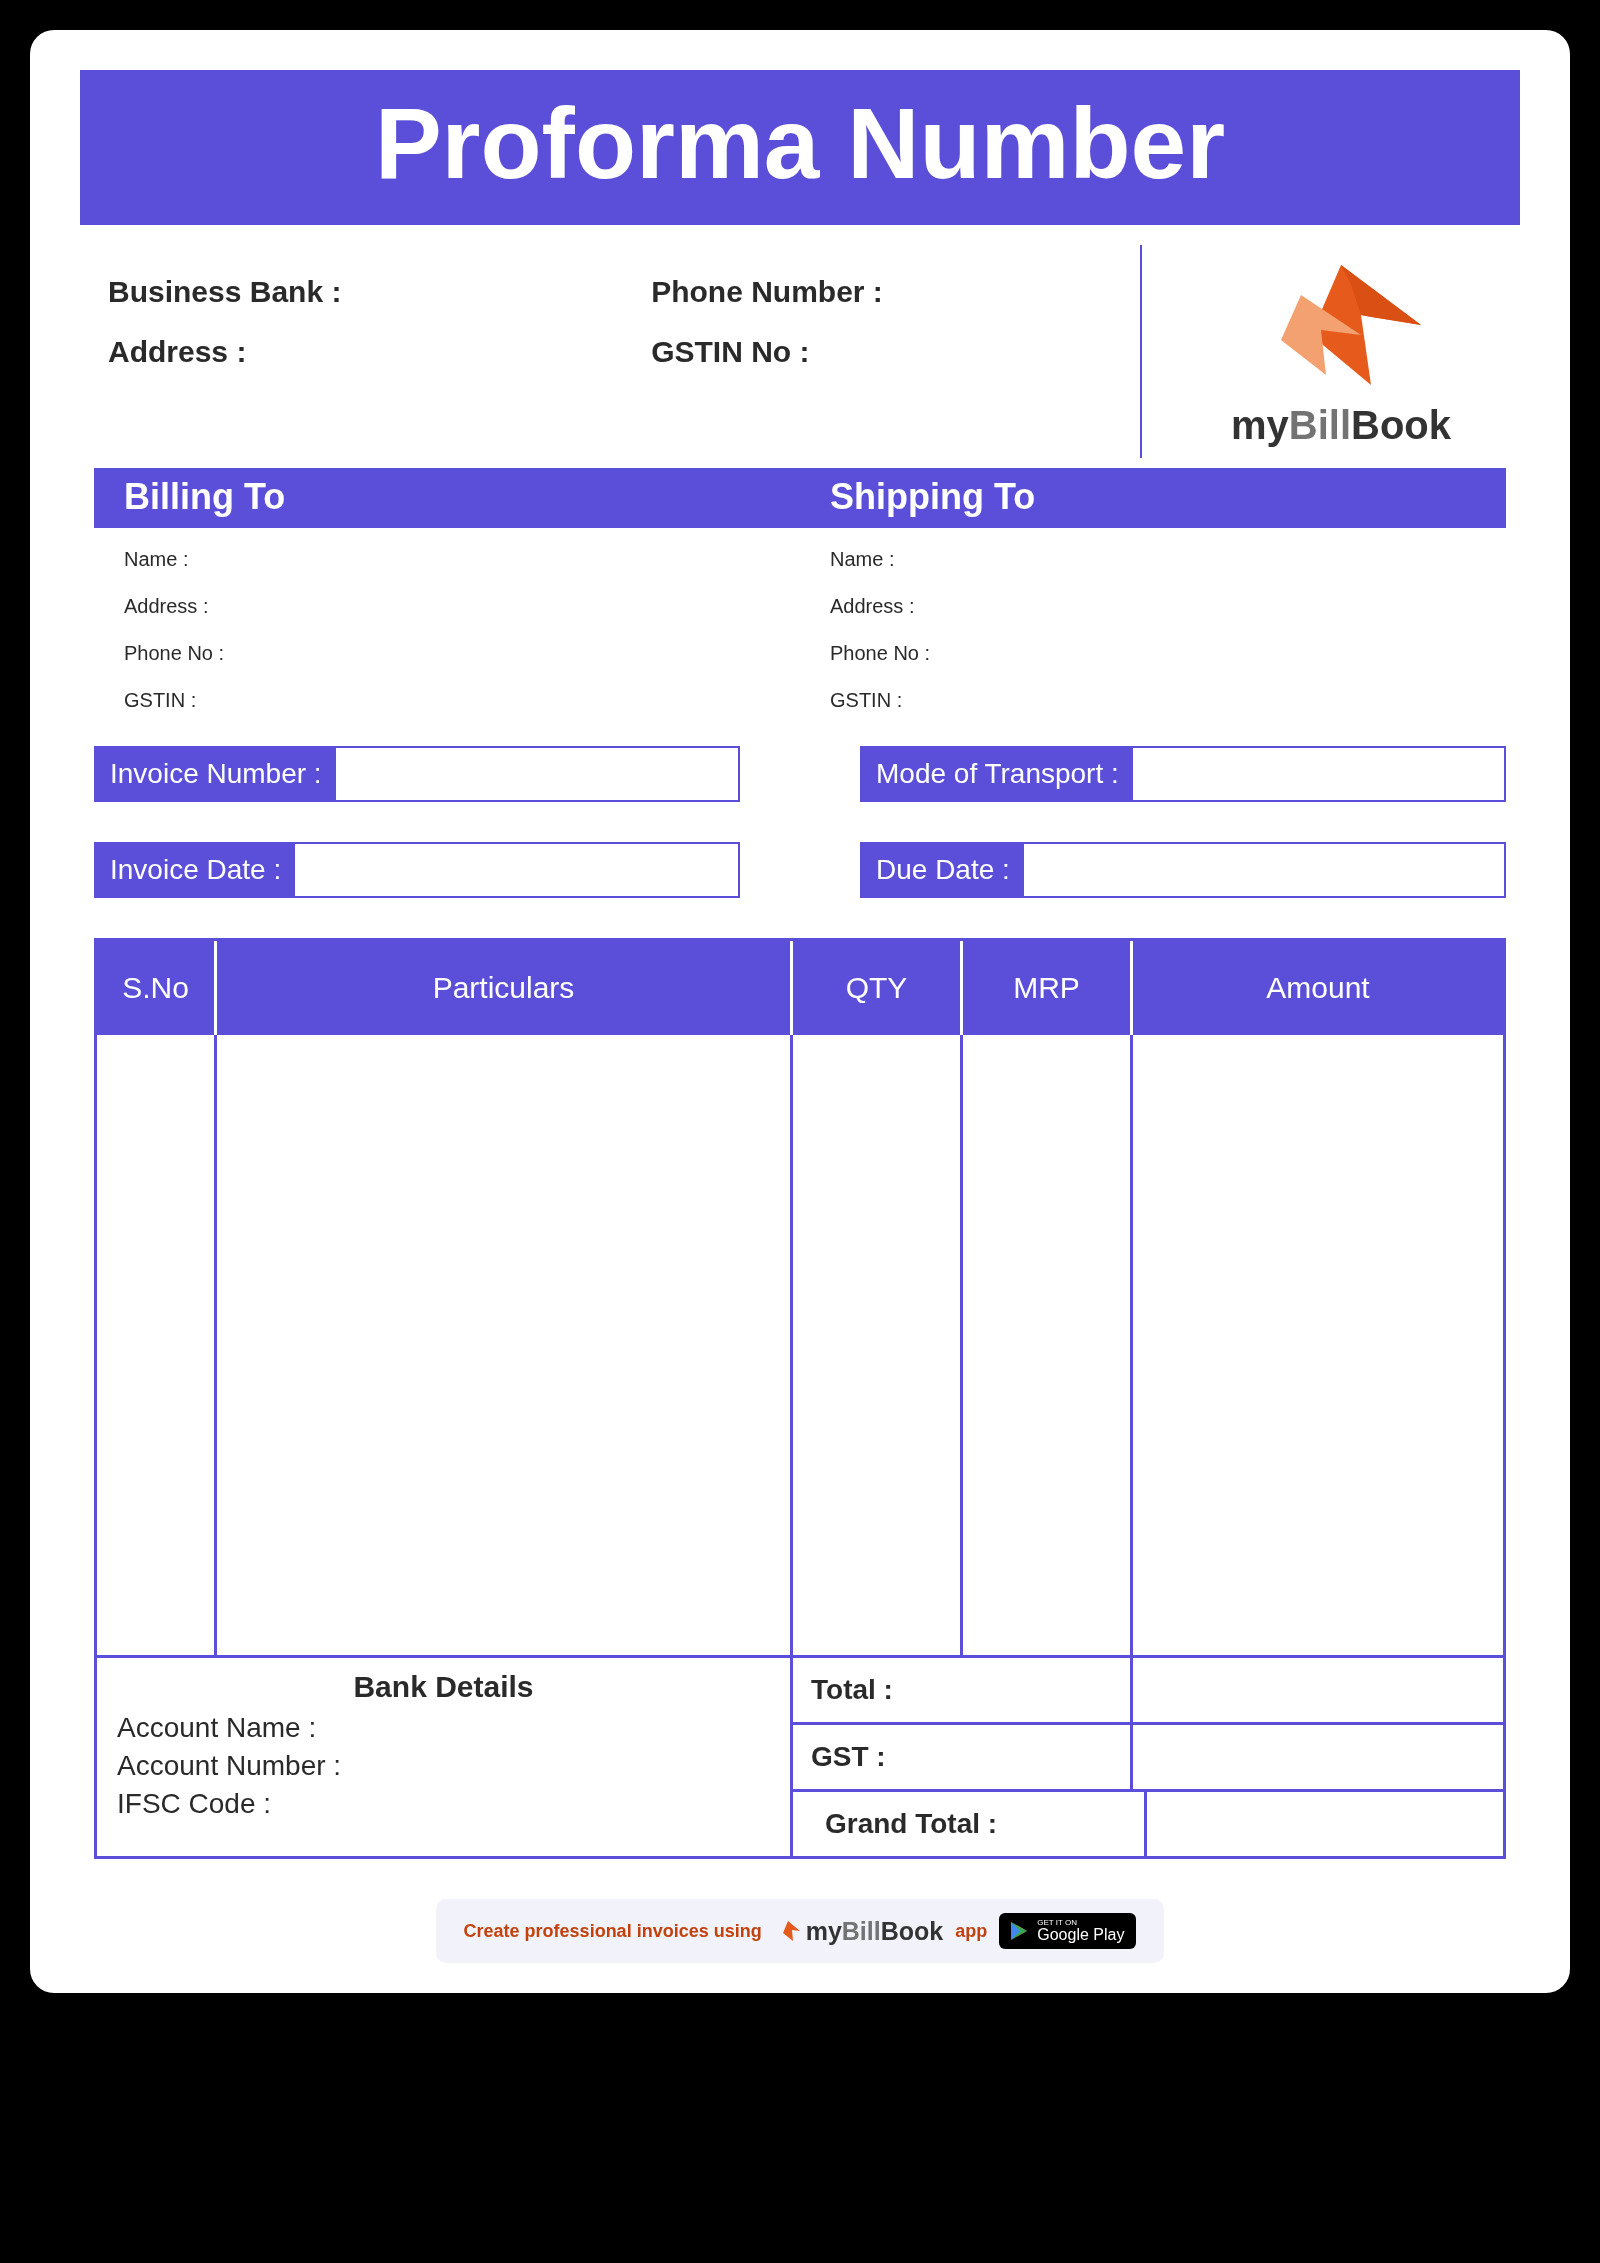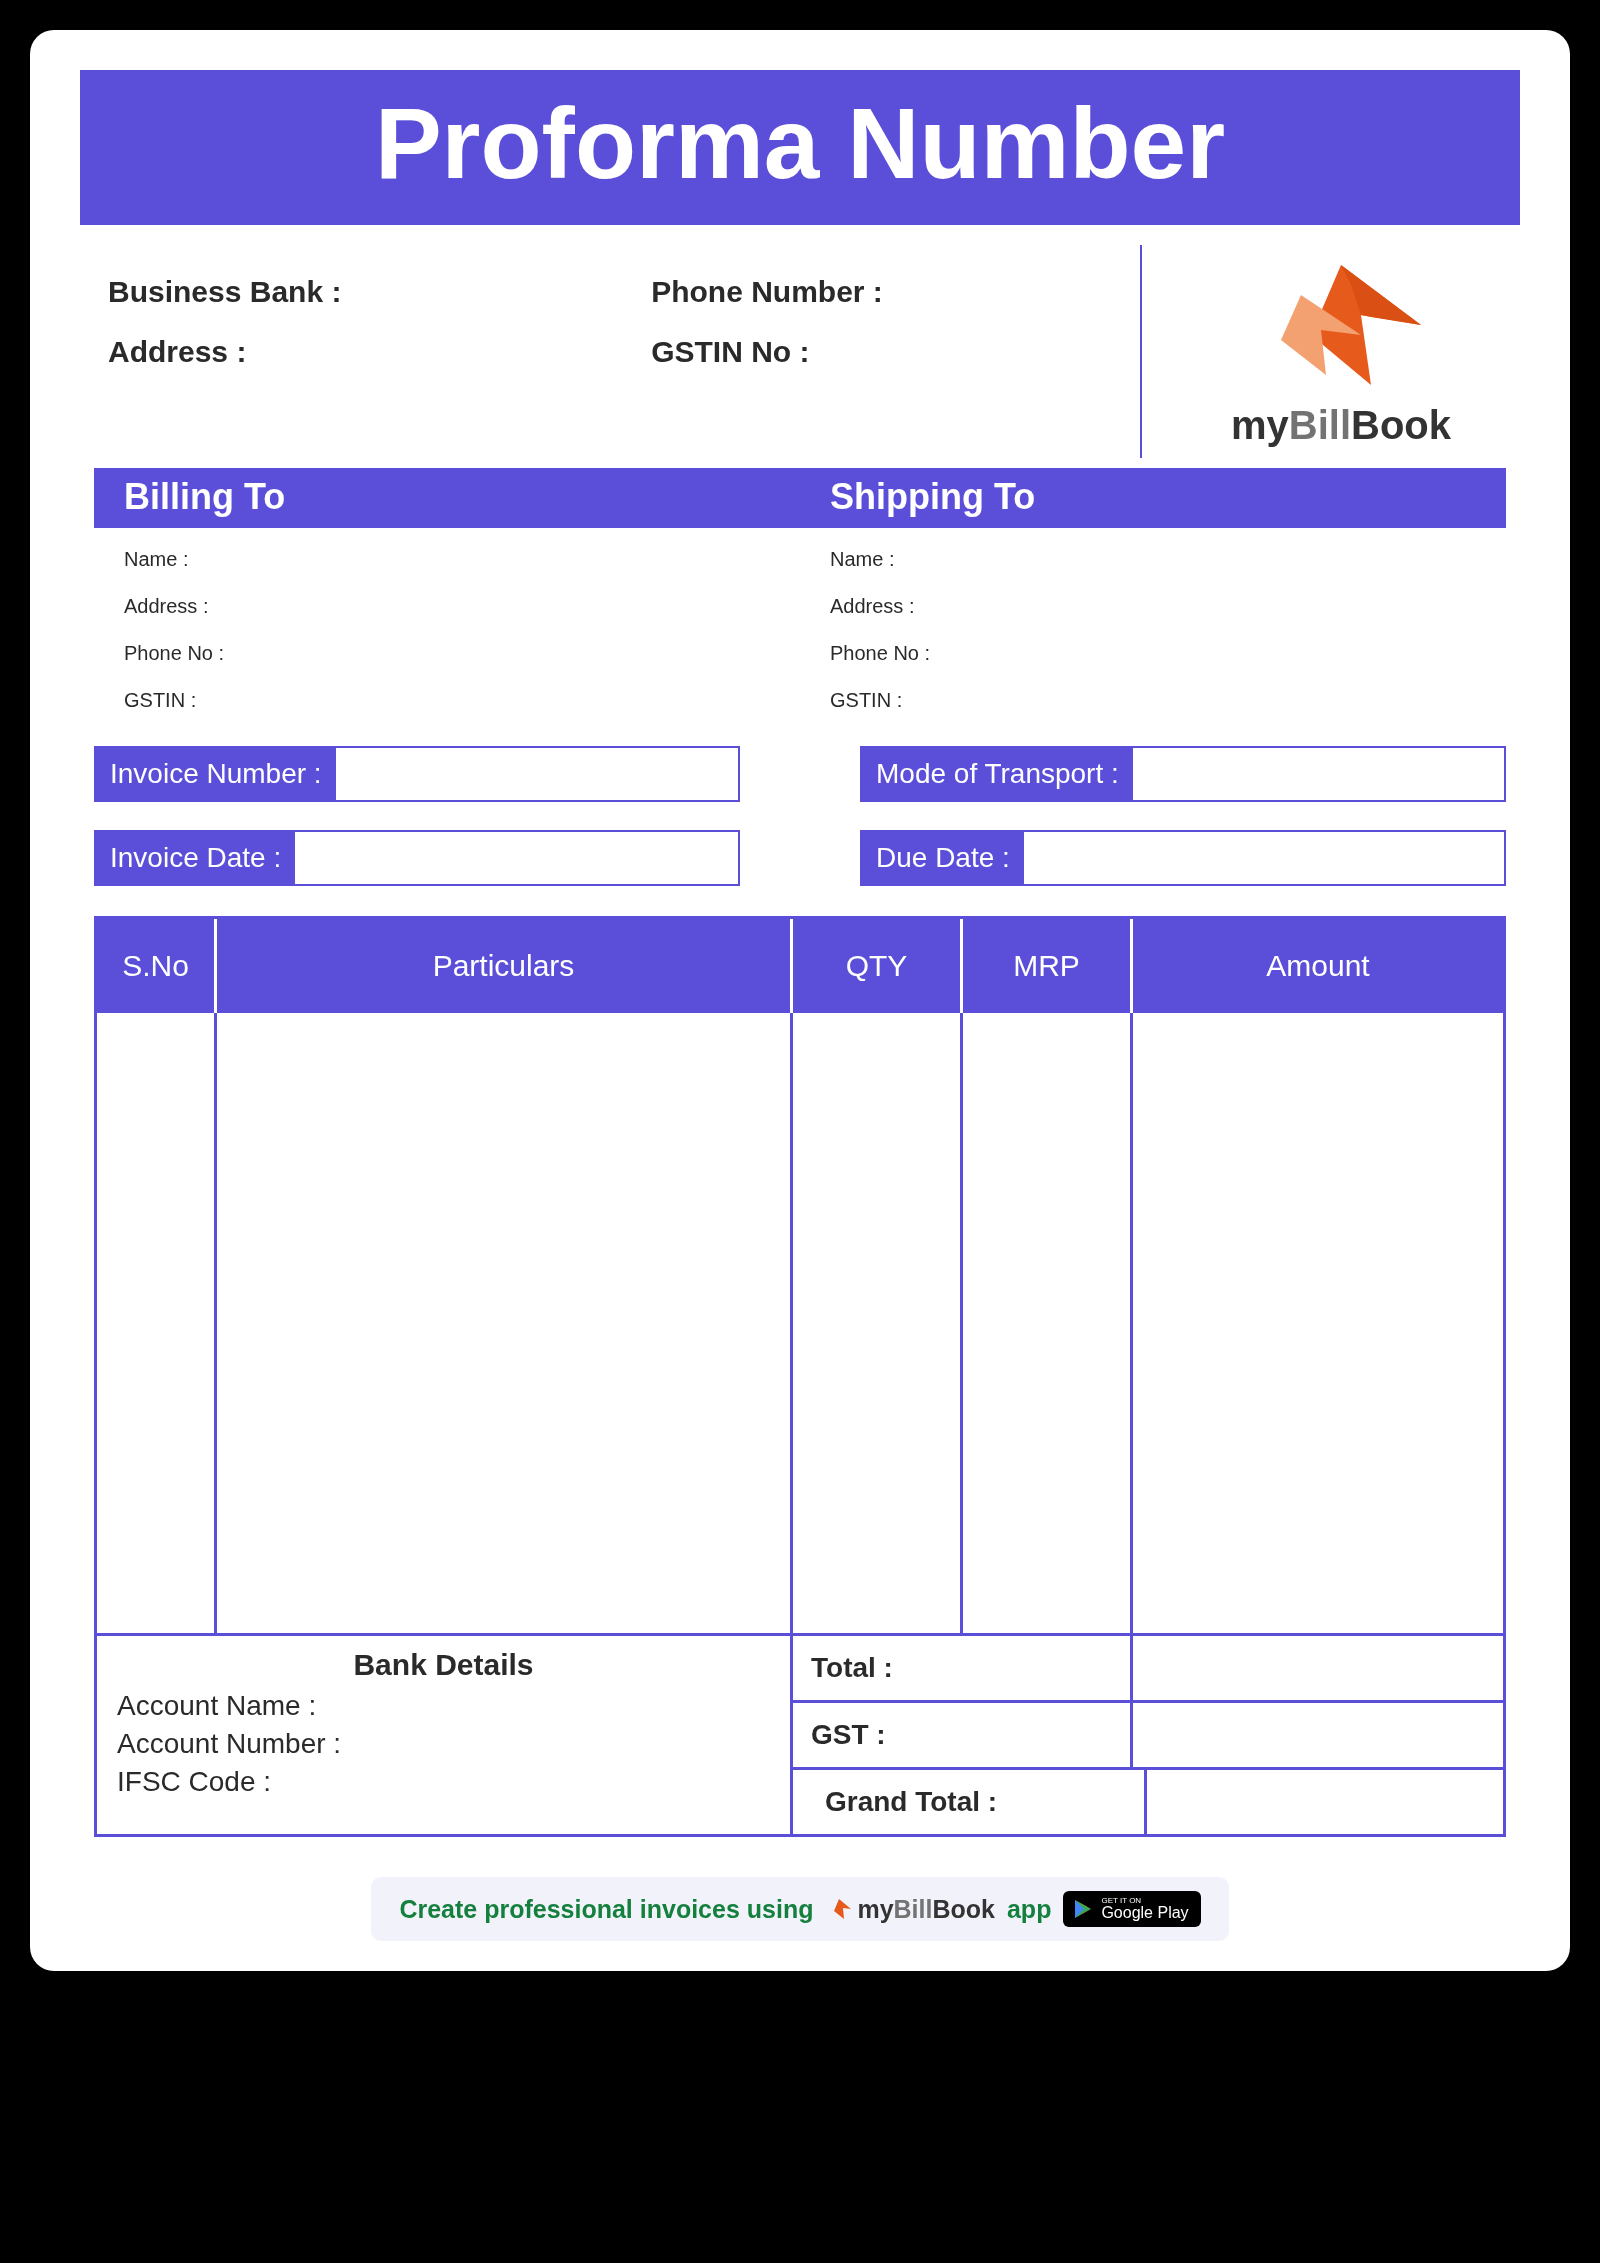--- a/index.html
+++ b/index.html
@@ -79,21 +79,21 @@
 .dfield {
   font-size: 20px;
   font-weight: 500;
   color: #2a2a2a;
   margin-bottom: 24px;
 }
 .input-row {
   display: flex;
   gap: 120px;
   padding: 0 14px;
-  margin-bottom: 28px;
+  margin-bottom: 40px;
 }
 .input-box {
   flex: 1;
   display: flex;
   border: 2px solid #5b4fd9;
 }
 .input-label {
   background: #5b4fd9;
   color: #fff;
   font-size: 28px;
@@ -182,21 +182,21 @@
   margin: 40px auto 0 auto;
   background: #f2f2fa;
   border-radius: 10px;
   display: flex;
   align-items: center;
   justify-content: center;
   gap: 12px;
   padding: 14px 28px;
   width: fit-content;
 }
-.fb-text { font-size: 25px; font-weight: 700; color: #15803d; }
+.fb-text { font-size: 18px; font-weight: 700; color: #c2410c; }
 .mini-logo { display: inline-flex; align-items: center; gap: 4px; }
 .mini-svg { width: 28px; height: 24px; }
 .mini-text { font-size: 25px; font-weight: 800; }
 .gplay {
   background: #000;
   color: #fff;
   border-radius: 6px;
   padding: 6px 12px 6px 10px;
   display: flex;
   align-items: center;

